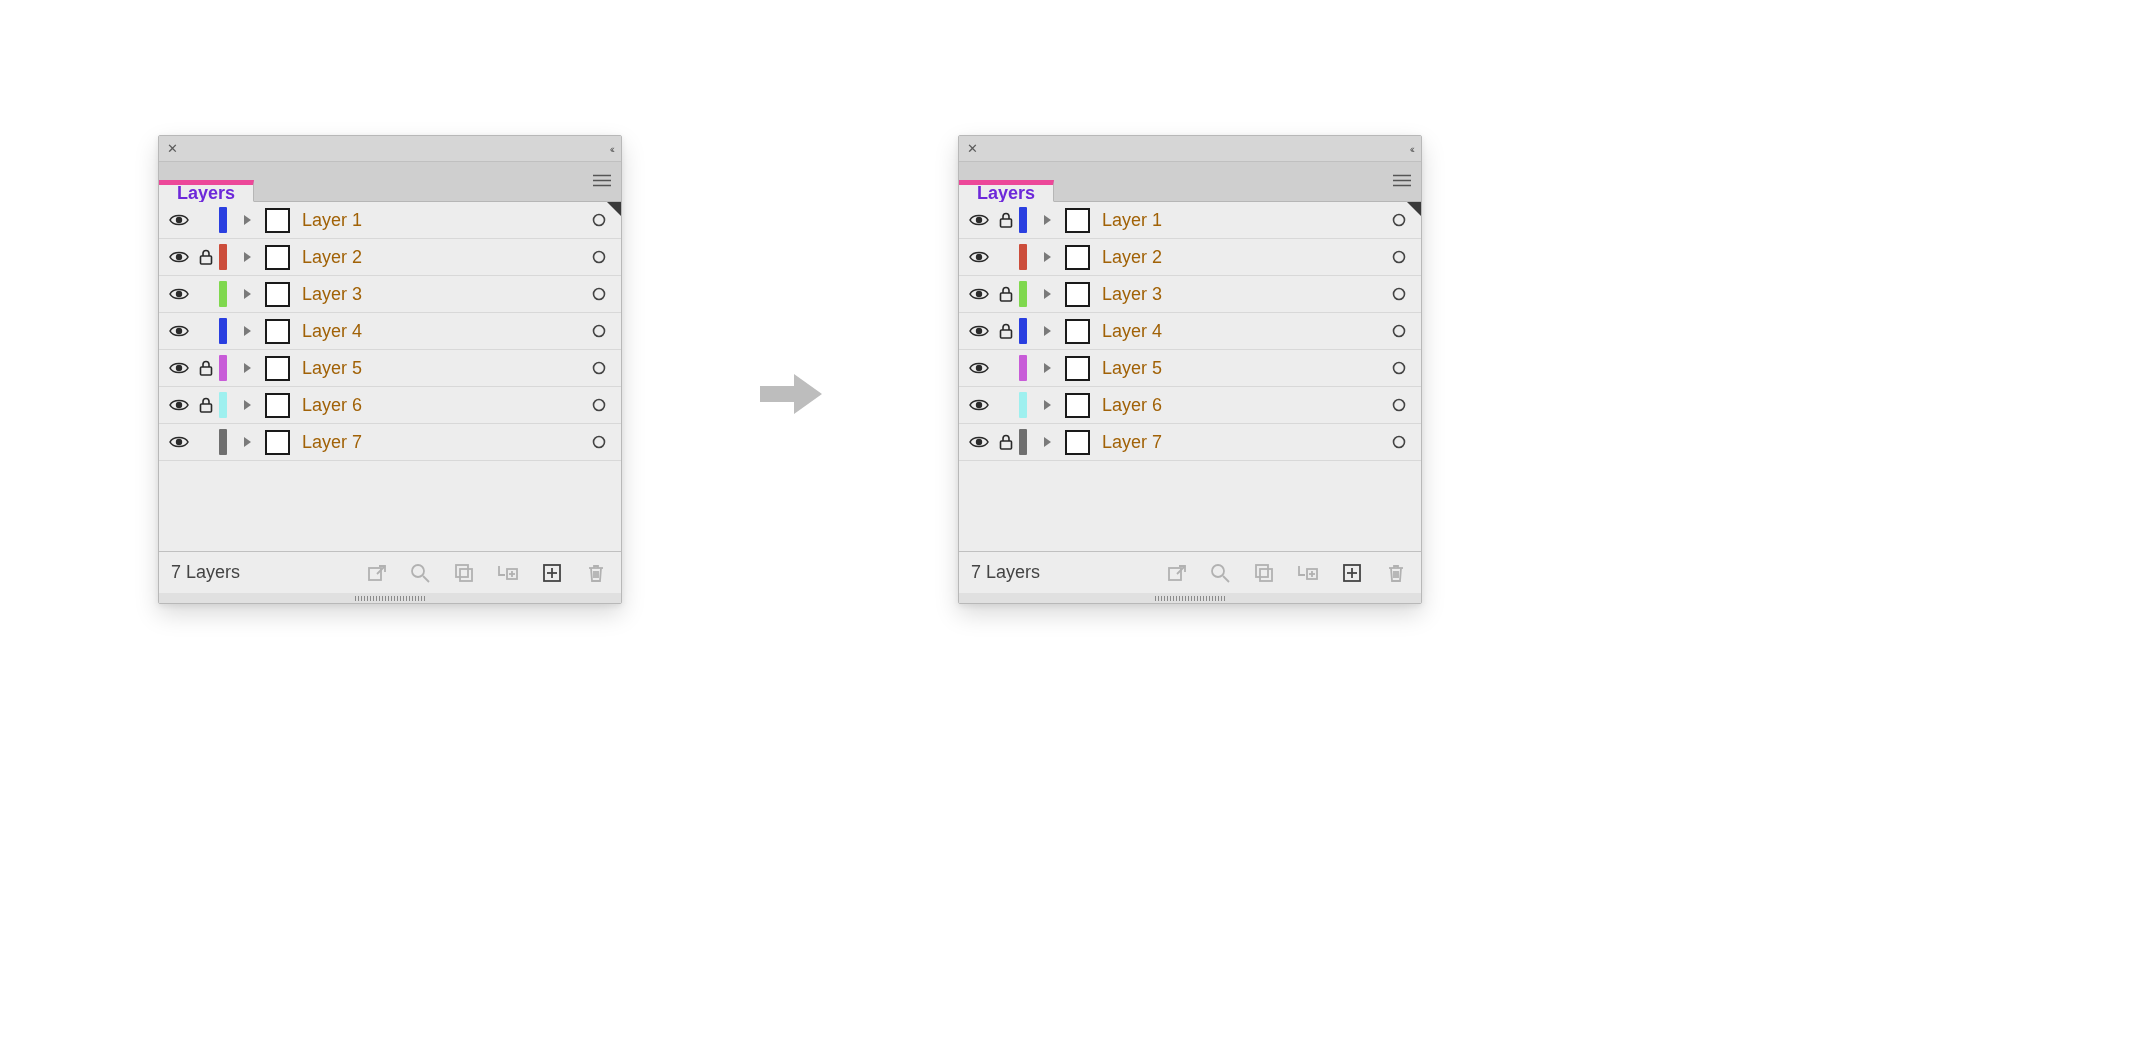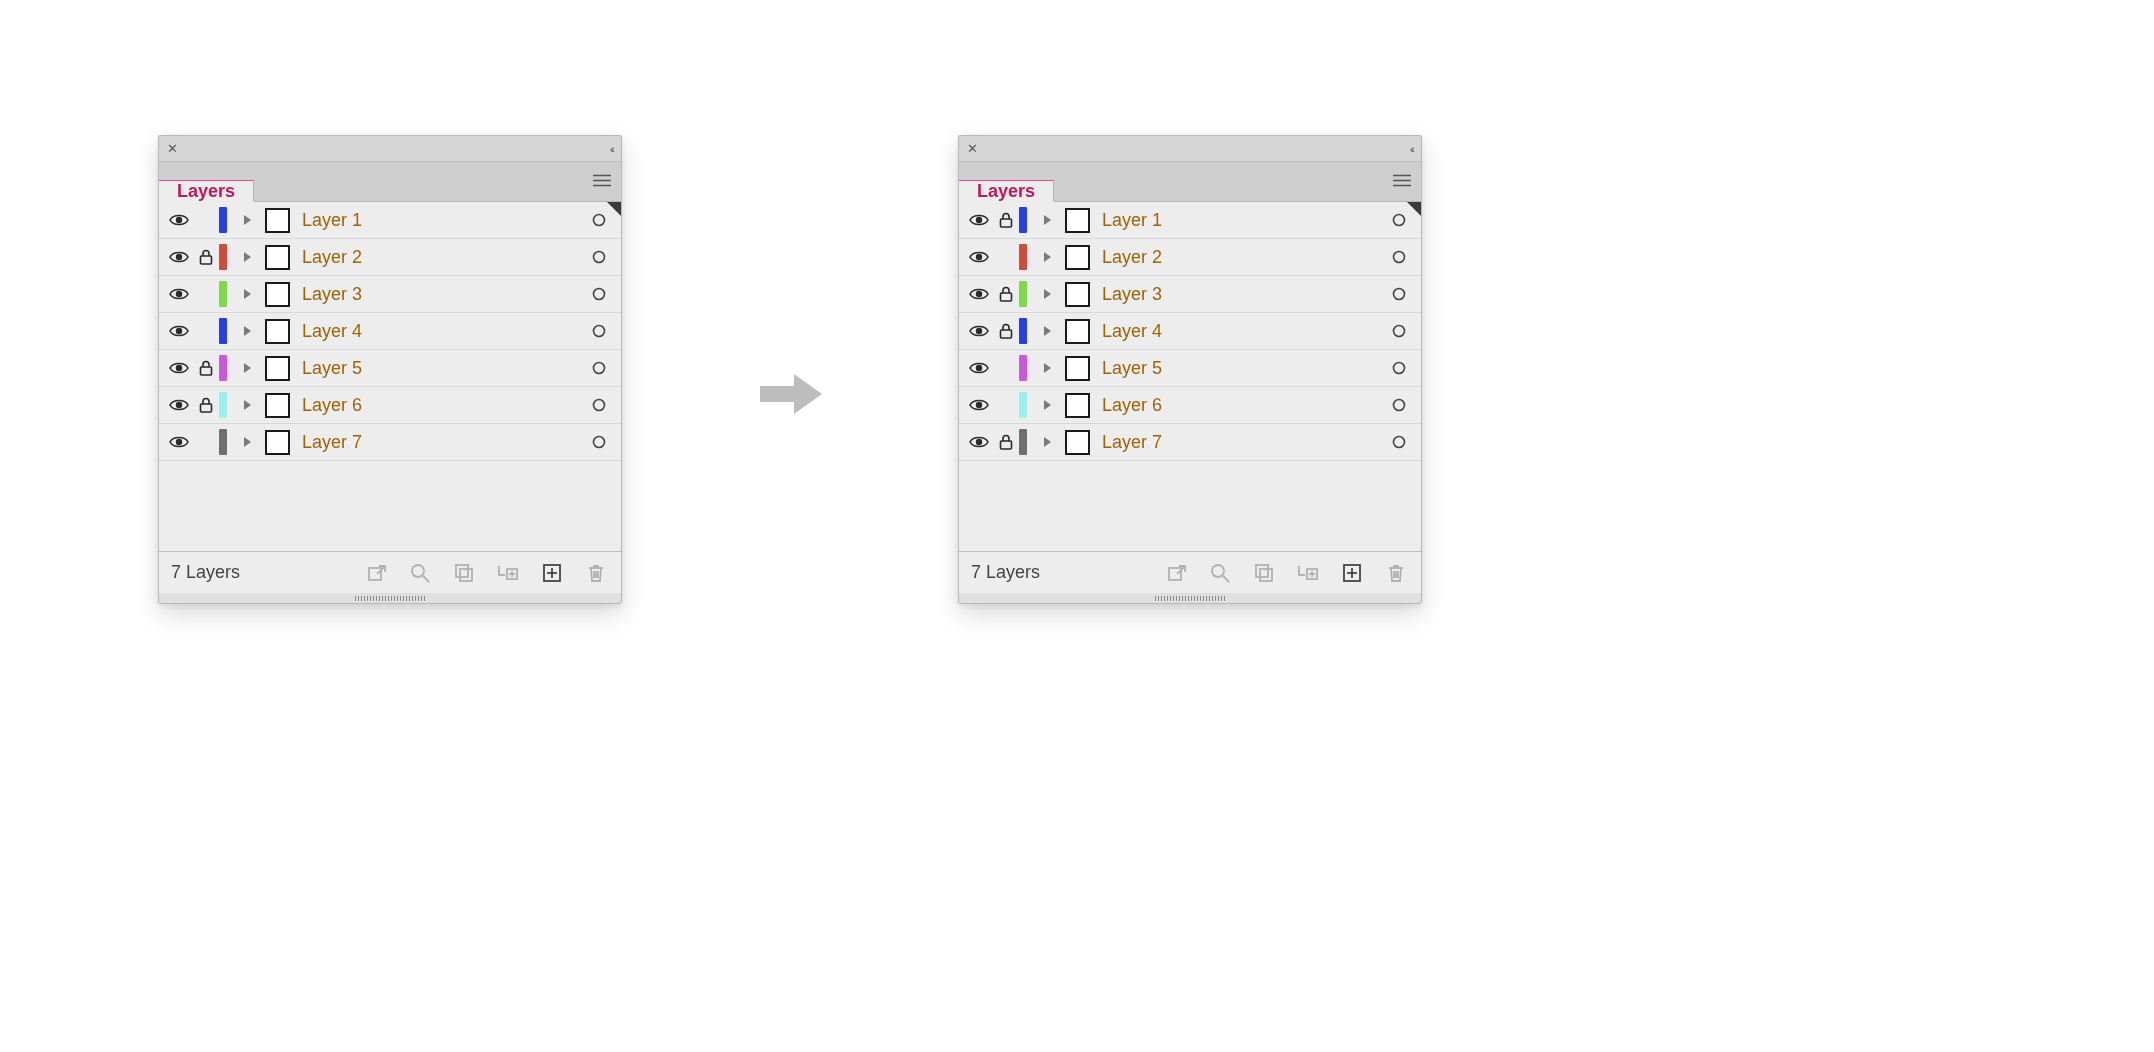--- a/index.html
+++ b/index.html
@@ -49,23 +49,23 @@
     display: flex;
     align-items: stretch;
     position: relative;
   }
   .tab {
     background: #ededed;
     padding: 0 18px;
     display: flex;
     align-items: center;
     font-weight: 600;
-    color: #be185d;
+    color: #6d28d9;
     border-right: 1px solid #b6b6b6;
-    border-top: 1px solid #ec4899;
+    border-top: 5px solid #ec4899;
     margin-top: 18px;
     margin-bottom: -1px;
     border-bottom: 1px solid #ededed;
   }
   .tabbar .menu-icon {
     position: absolute;
     right: 10px;
     top: 50%;
     transform: translateY(-50%);
     cursor: pointer;

